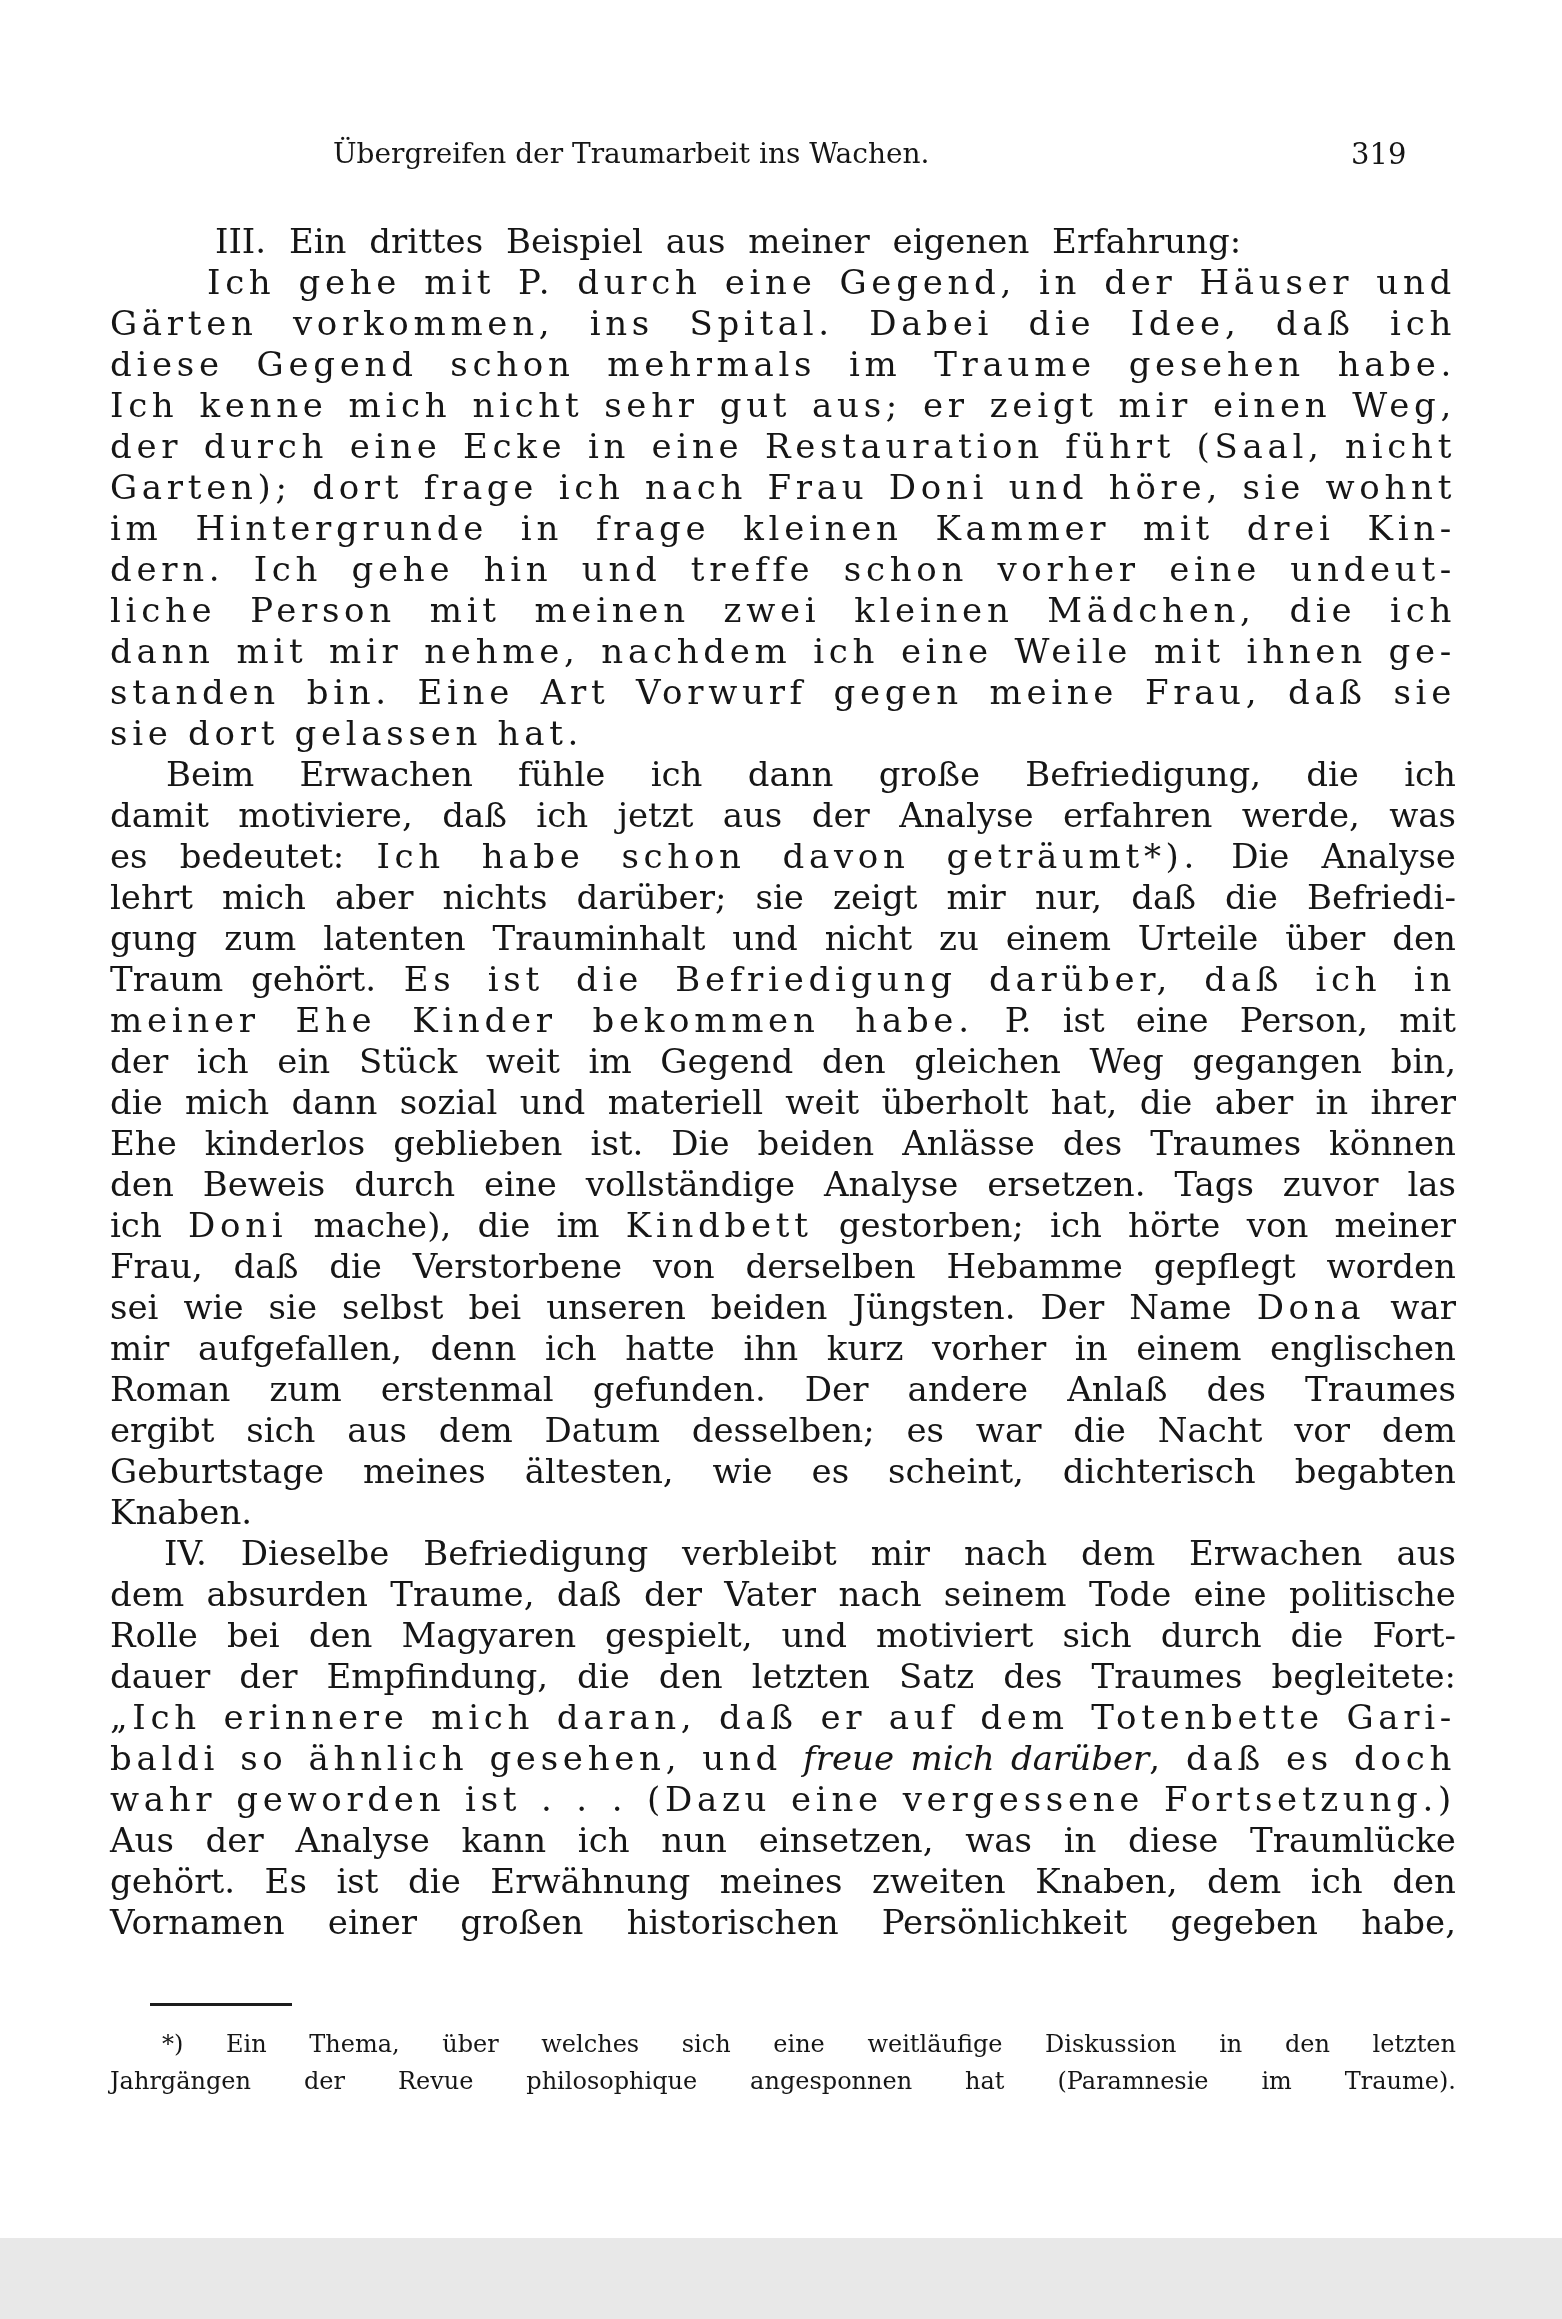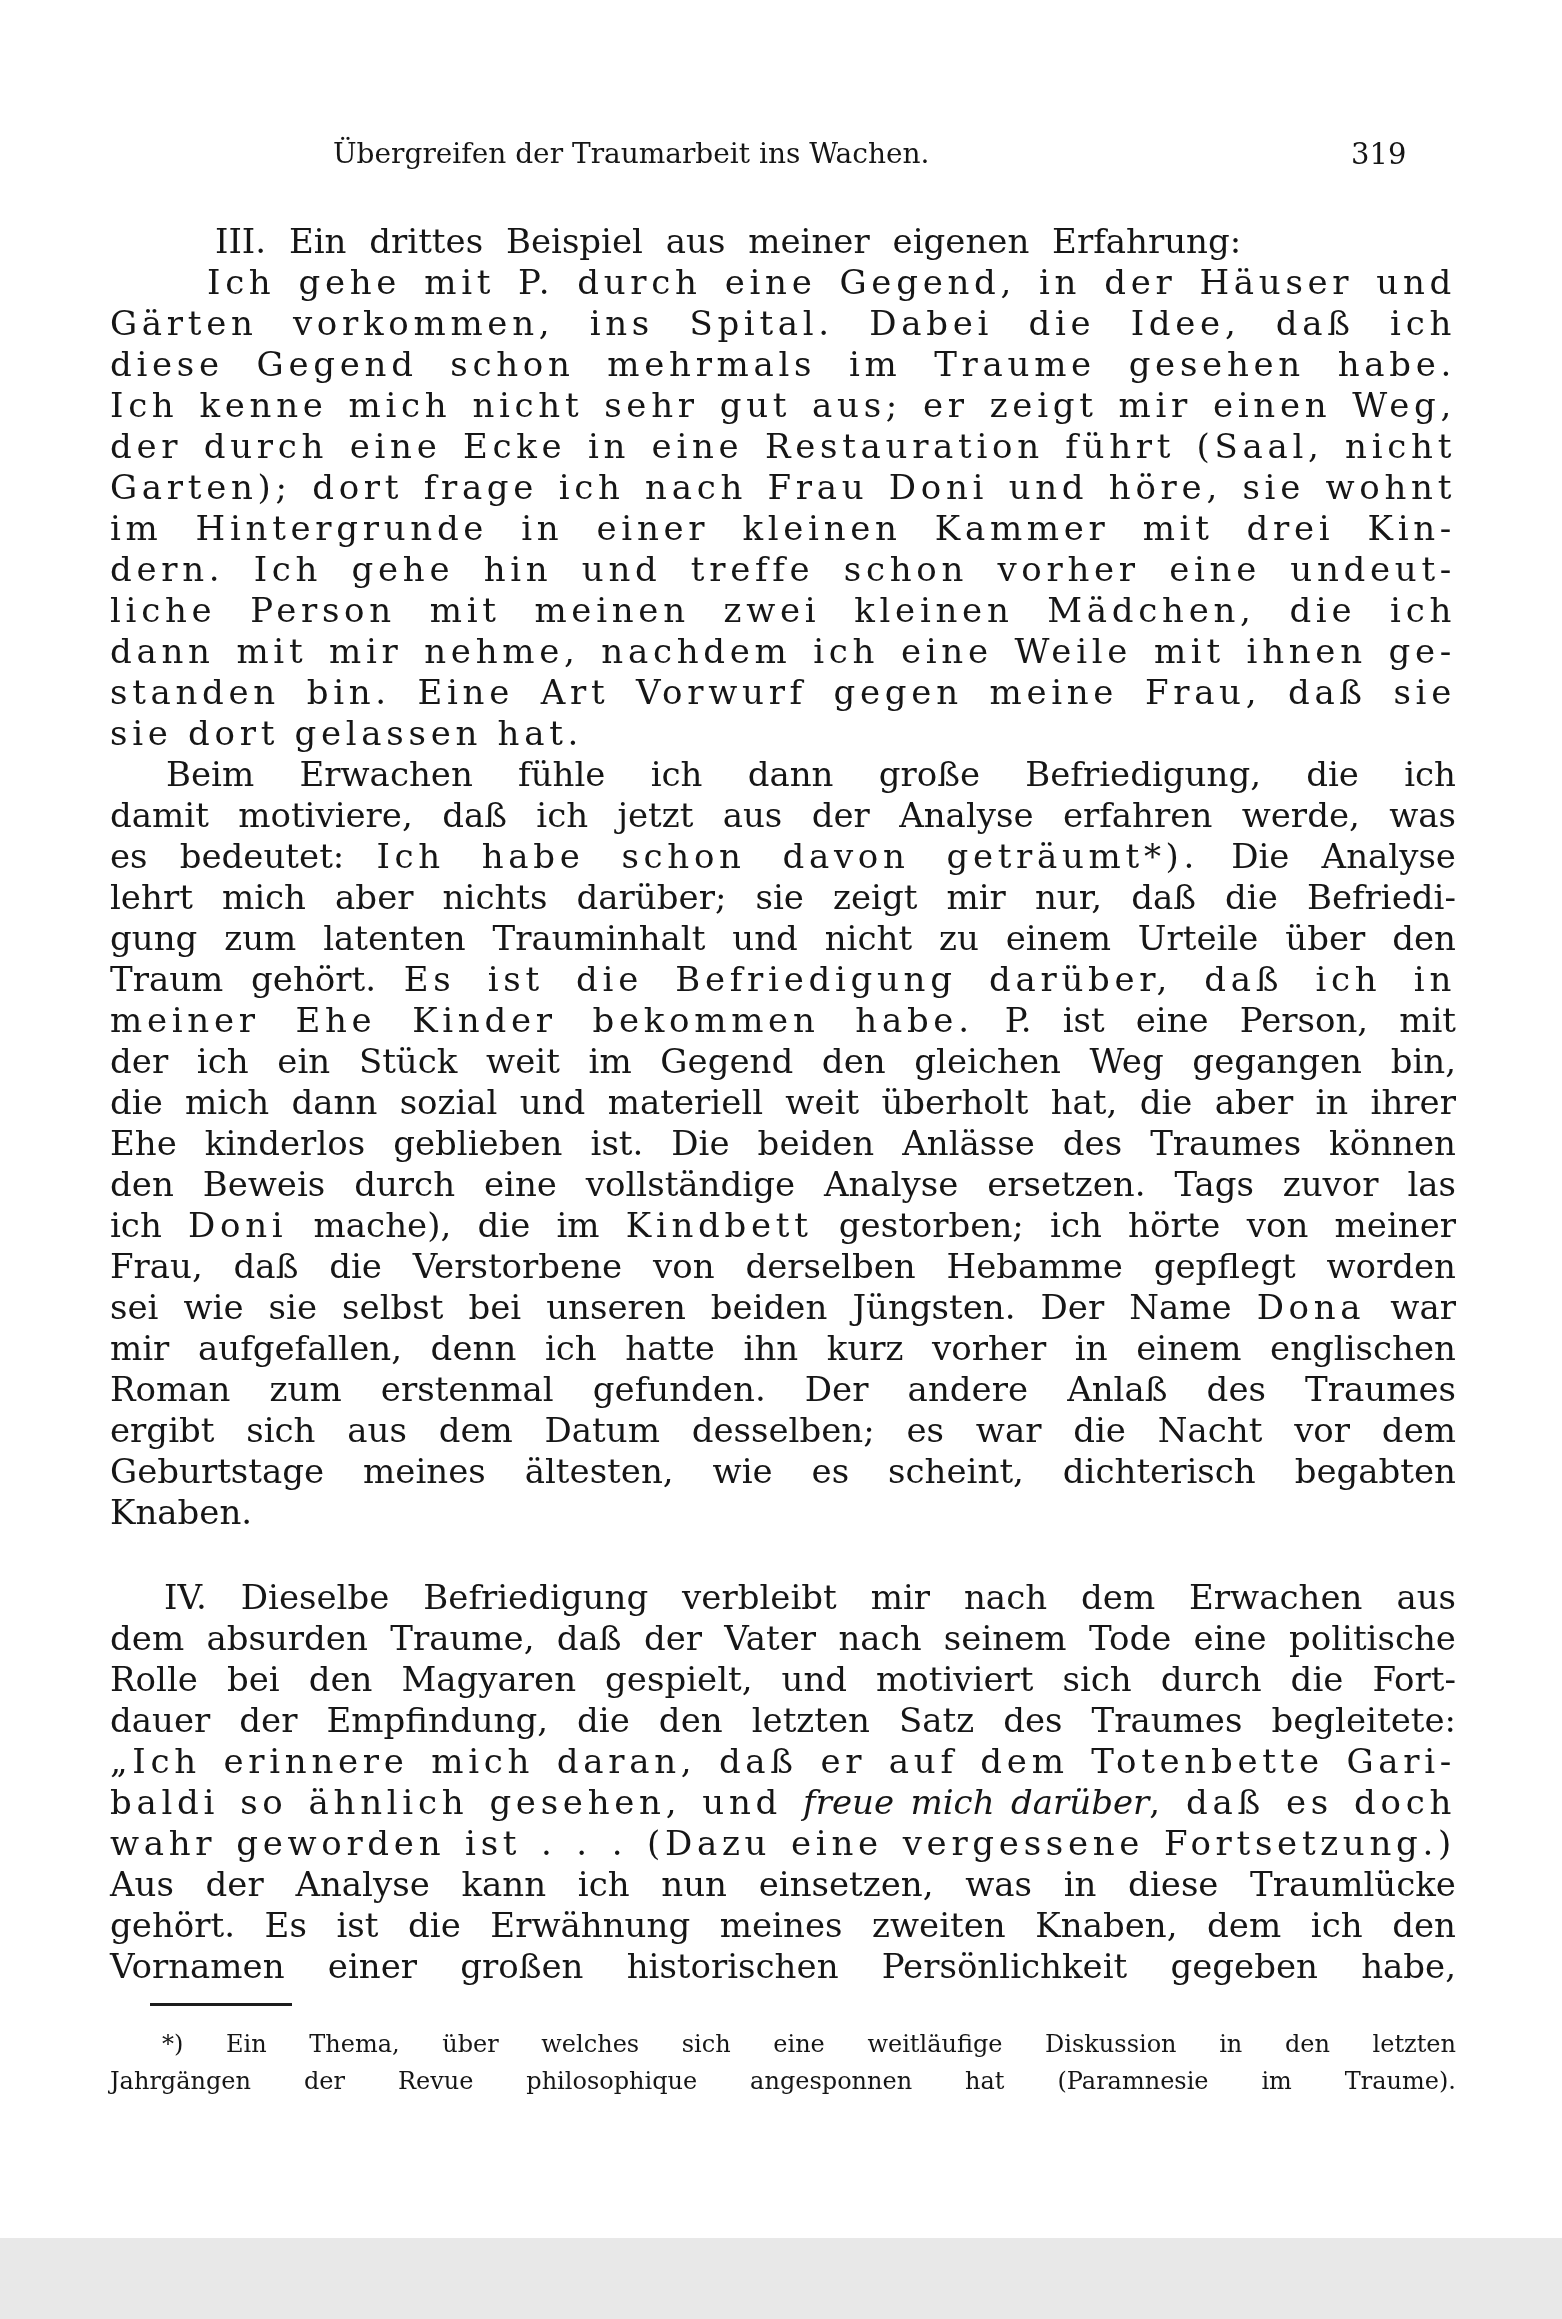--- a/index.html
+++ b/index.html
@@ -83,21 +83,21 @@
   </div>
 
   <div class="body-text">
       <div class="line wide" style="padding-left: 105px;"><span class="seg-normal">III. Ein drittes Beispiel aus meiner eigenen Erfahrung:</span></div>
       <div class="line just" style="padding-left: 97px;"><span class="seg-sperr">Ich gehe mit P. durch eine Gegend, in der Häuser und</span></div>
       <div class="line just"><span class="seg-sperr">Gärten vorkommen, ins Spital. Dabei die Idee, daß ich</span></div>
       <div class="line just"><span class="seg-sperr">diese Gegend schon mehrmals im Traume gesehen habe.</span></div>
       <div class="line just"><span class="seg-sperr">Ich kenne mich nicht sehr gut aus; er zeigt mir einen Weg,</span></div>
       <div class="line just"><span class="seg-sperr">der durch eine Ecke in eine Restauration führt (Saal, nicht</span></div>
       <div class="line just"><span class="seg-sperr">Garten); dort frage ich nach Frau Doni und höre, sie wohnt</span></div>
-      <div class="line just"><span class="seg-sperr">im Hintergrunde in einer kleinen Kammer mit drei Kin-</span></div>
+      <div class="line just"><span class="seg-sperr">im Hintergrunde in frage kleinen Kammer mit drei Kin-</span></div>
       <div class="line just"><span class="seg-sperr">dern. Ich gehe hin und treffe schon vorher eine undeut-</span></div>
       <div class="line just"><span class="seg-sperr">liche Person mit meinen zwei kleinen Mädchen, die ich</span></div>
       <div class="line just"><span class="seg-sperr">dann mit mir nehme, nachdem ich eine Weile mit ihnen ge-</span></div>
       <div class="line just"><span class="seg-sperr">standen bin. Eine Art Vorwurf gegen meine Frau, daß sie</span></div>
       <div class="line"><span class="seg-sperr">sie dort gelassen hat.</span></div>
       <div class="line just" style="padding-left: 56px;"><span class="seg-normal">Beim Erwachen fühle ich dann große Befriedigung, die ich</span></div>
       <div class="line just"><span class="seg-normal">damit motiviere, daß ich jetzt aus der Analyse erfahren werde, was</span></div>
       <div class="line just"><span class="seg-normal">es bedeutet: </span><span class="seg-sperr">Ich habe schon davon geträumt*).</span><span class="seg-normal"> Die Analyse</span></div>
       <div class="line just"><span class="seg-normal">lehrt mich aber nichts darüber; sie zeigt mir nur, daß die Befriedi-</span></div>
       <div class="line just"><span class="seg-normal">gung zum latenten Trauminhalt und nicht zu einem Urteile über den</span></div>
@@ -108,21 +108,21 @@
       <div class="line just"><span class="seg-normal">Ehe kinderlos geblieben ist. Die beiden Anlässe des Traumes können</span></div>
       <div class="line just"><span class="seg-normal">den Beweis durch eine vollständige Analyse ersetzen. Tags zuvor las</span></div>
       <div class="line just"><span class="seg-normal">ich </span><span class="seg-sperr">Doni</span><span class="seg-normal"> mache), die im </span><span class="seg-sperr">Kindbett</span><span class="seg-normal"> gestorben; ich hörte von meiner</span></div>
       <div class="line just"><span class="seg-normal">Frau, daß die Verstorbene von derselben Hebamme gepflegt worden</span></div>
       <div class="line just"><span class="seg-normal">sei wie sie selbst bei unseren beiden Jüngsten. Der Name </span><span class="seg-sperr">Dona</span><span class="seg-normal"> war</span></div>
       <div class="line just"><span class="seg-normal">mir aufgefallen, denn ich hatte ihn kurz vorher in einem englischen</span></div>
       <div class="line just"><span class="seg-normal">Roman zum erstenmal gefunden. Der andere Anlaß des Traumes</span></div>
       <div class="line just"><span class="seg-normal">ergibt sich aus dem Datum desselben; es war die Nacht vor dem</span></div>
       <div class="line just"><span class="seg-normal">Geburtstage meines ältesten, wie es scheint, dichterisch begabten</span></div>
       <div class="line"><span class="seg-normal">Knaben.</span></div>
-      <div class="line just" style="padding-left: 54px; margin-top: 44px;"><span class="seg-normal">IV. Dieselbe Befriedigung verbleibt mir nach dem Erwachen aus</span></div>
+      <div class="line just" style="padding-left: 54px;"><span class="seg-normal">IV. Dieselbe Befriedigung verbleibt mir nach dem Erwachen aus</span></div>
       <div class="line just"><span class="seg-normal">dem absurden Traume, daß der Vater nach seinem Tode eine politische</span></div>
       <div class="line just"><span class="seg-normal">Rolle bei den Magyaren gespielt, und motiviert sich durch die Fort-</span></div>
       <div class="line just"><span class="seg-normal">dauer der Empfindung, die den letzten Satz des Traumes begleitete:</span></div>
       <div class="line just"><span class="seg-sperr">„Ich erinnere mich daran, daß er auf dem Totenbette Gari-</span></div>
       <div class="line just"><span class="seg-sperr">baldi so ähnlich gesehen, und </span><span class="seg-italic">freue mich darüber</span><span class="seg-sperr">, daß es doch</span></div>
       <div class="line just"><span class="seg-sperr">wahr geworden ist . . . (Dazu eine vergessene Fortsetzung.)</span></div>
       <div class="line just"><span class="seg-normal">Aus der Analyse kann ich nun einsetzen, was in diese Traumlücke</span></div>
       <div class="line just"><span class="seg-normal">gehört. Es ist die Erwähnung meines zweiten Knaben, dem ich den</span></div>
       <div class="line just"><span class="seg-normal">Vornamen einer großen historischen Persönlichkeit gegeben habe,</span></div>
     </div>

